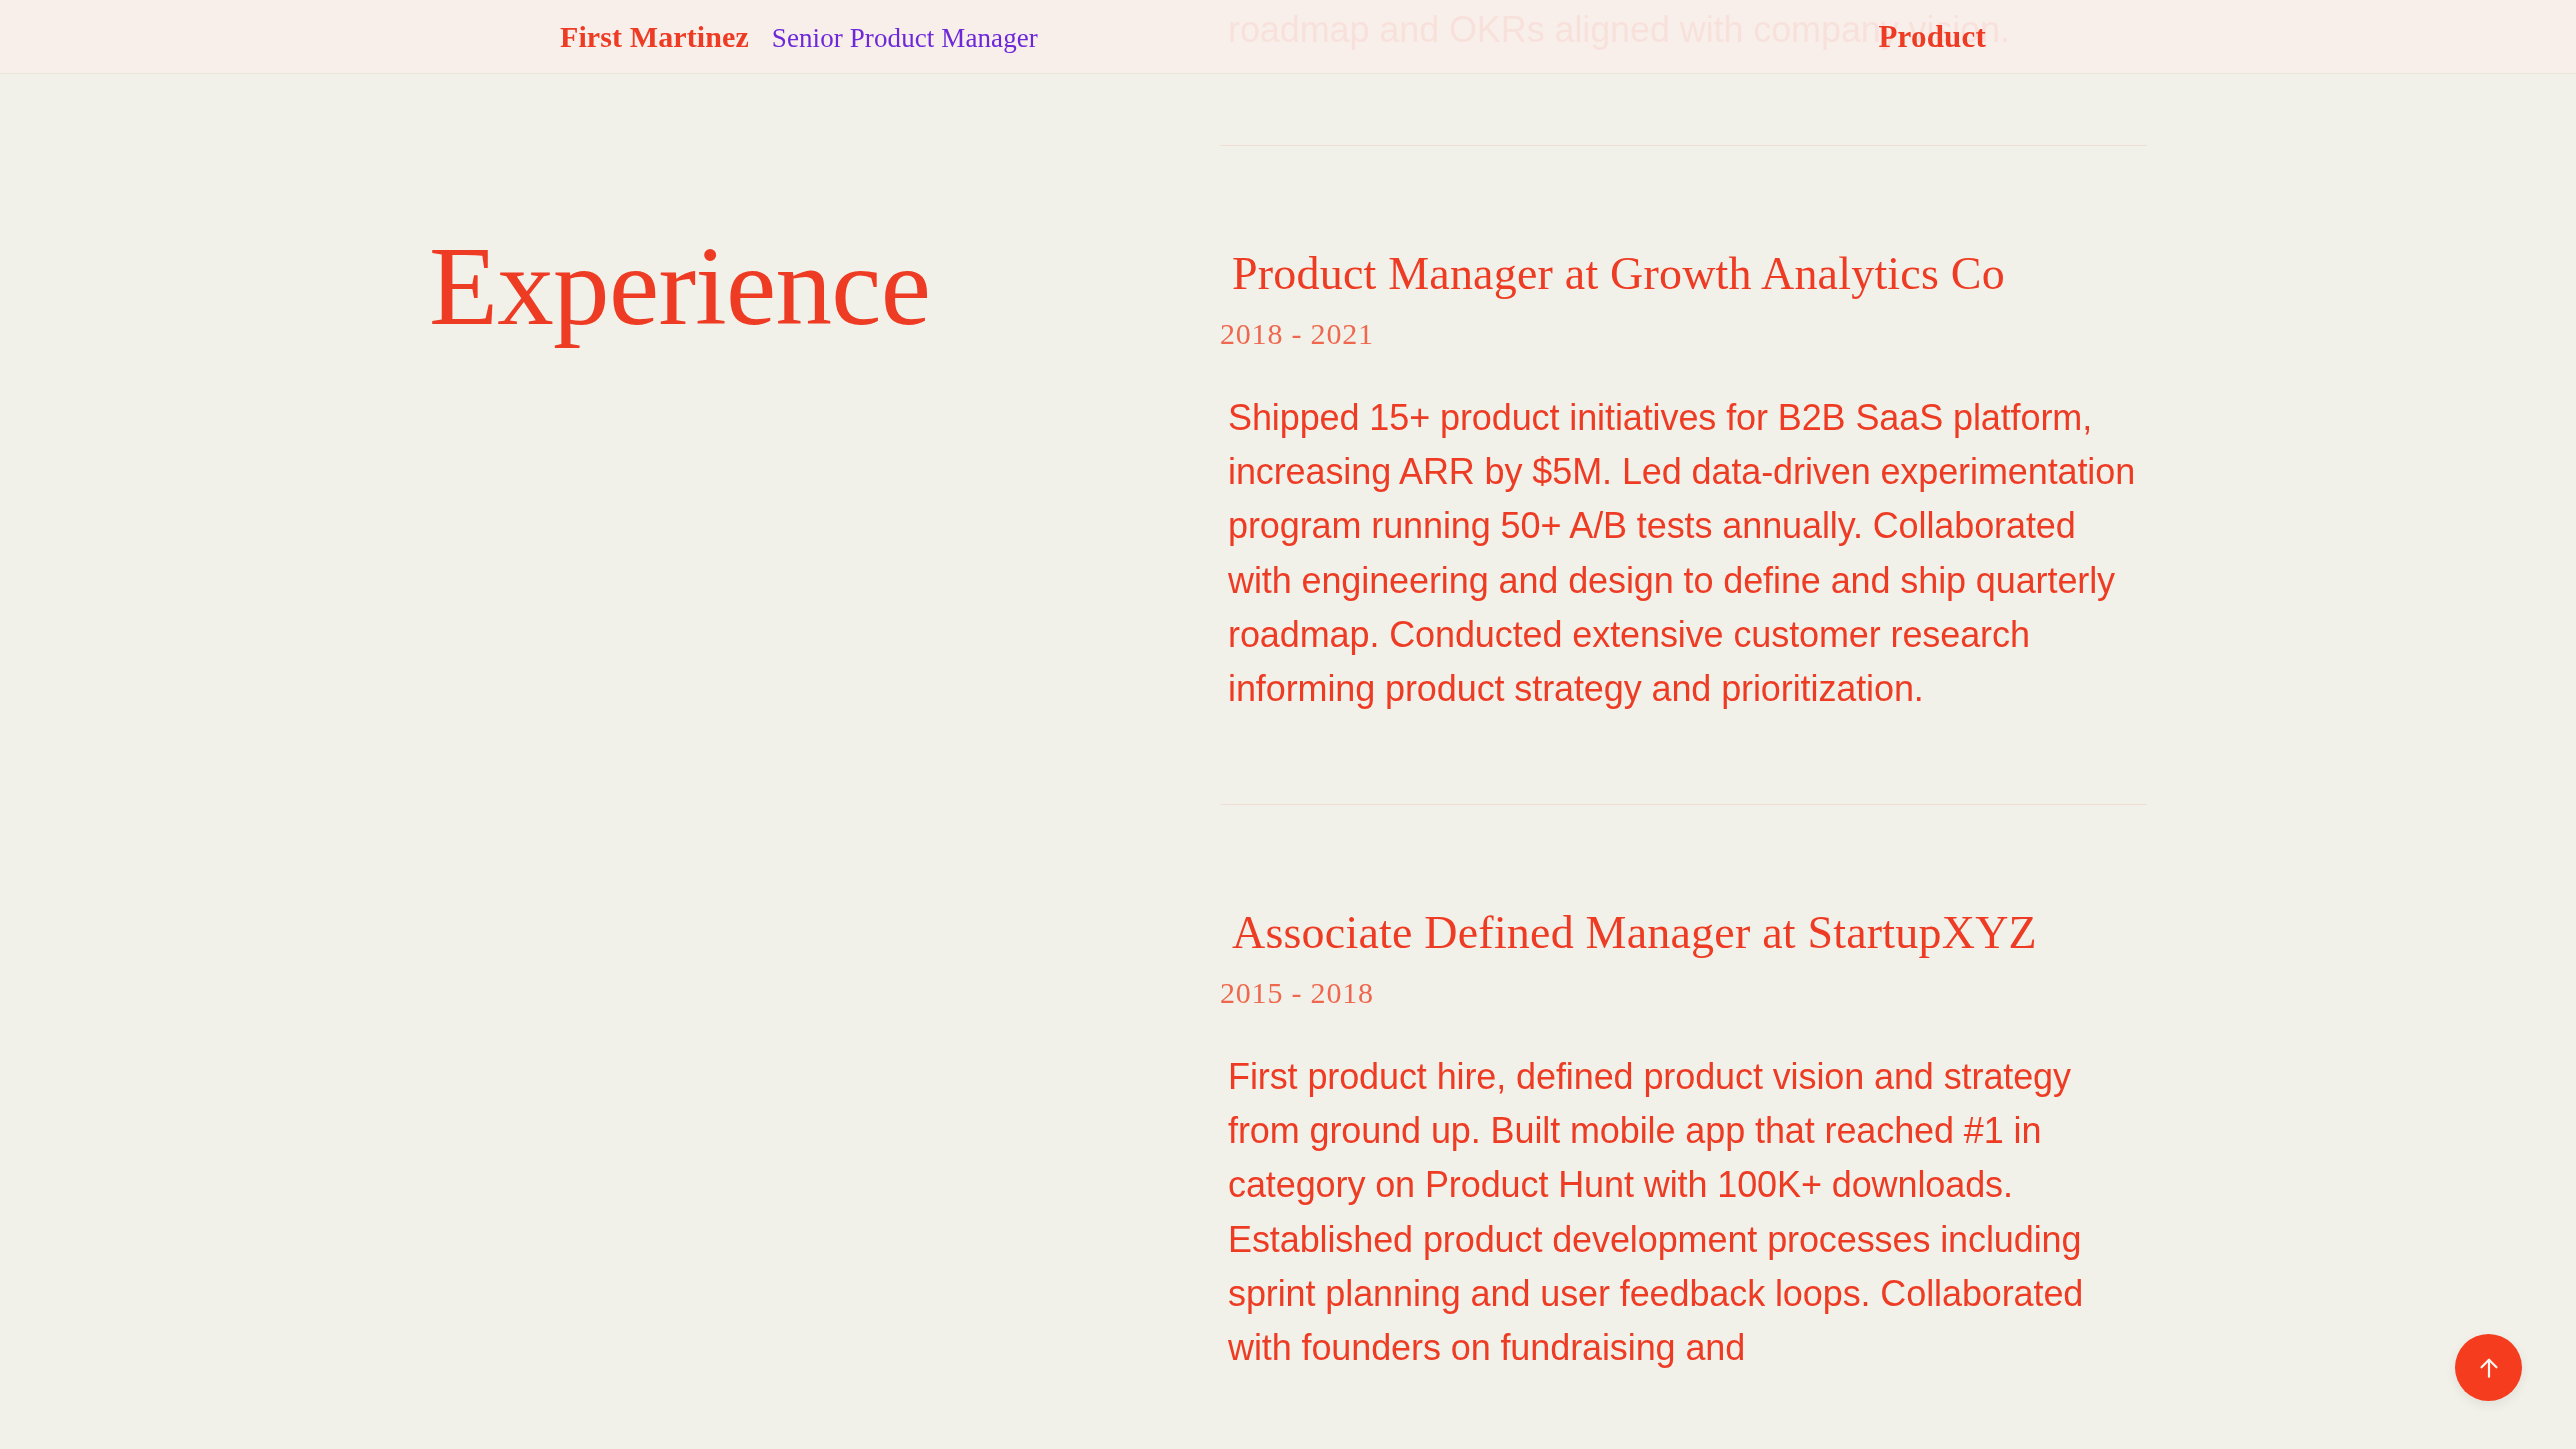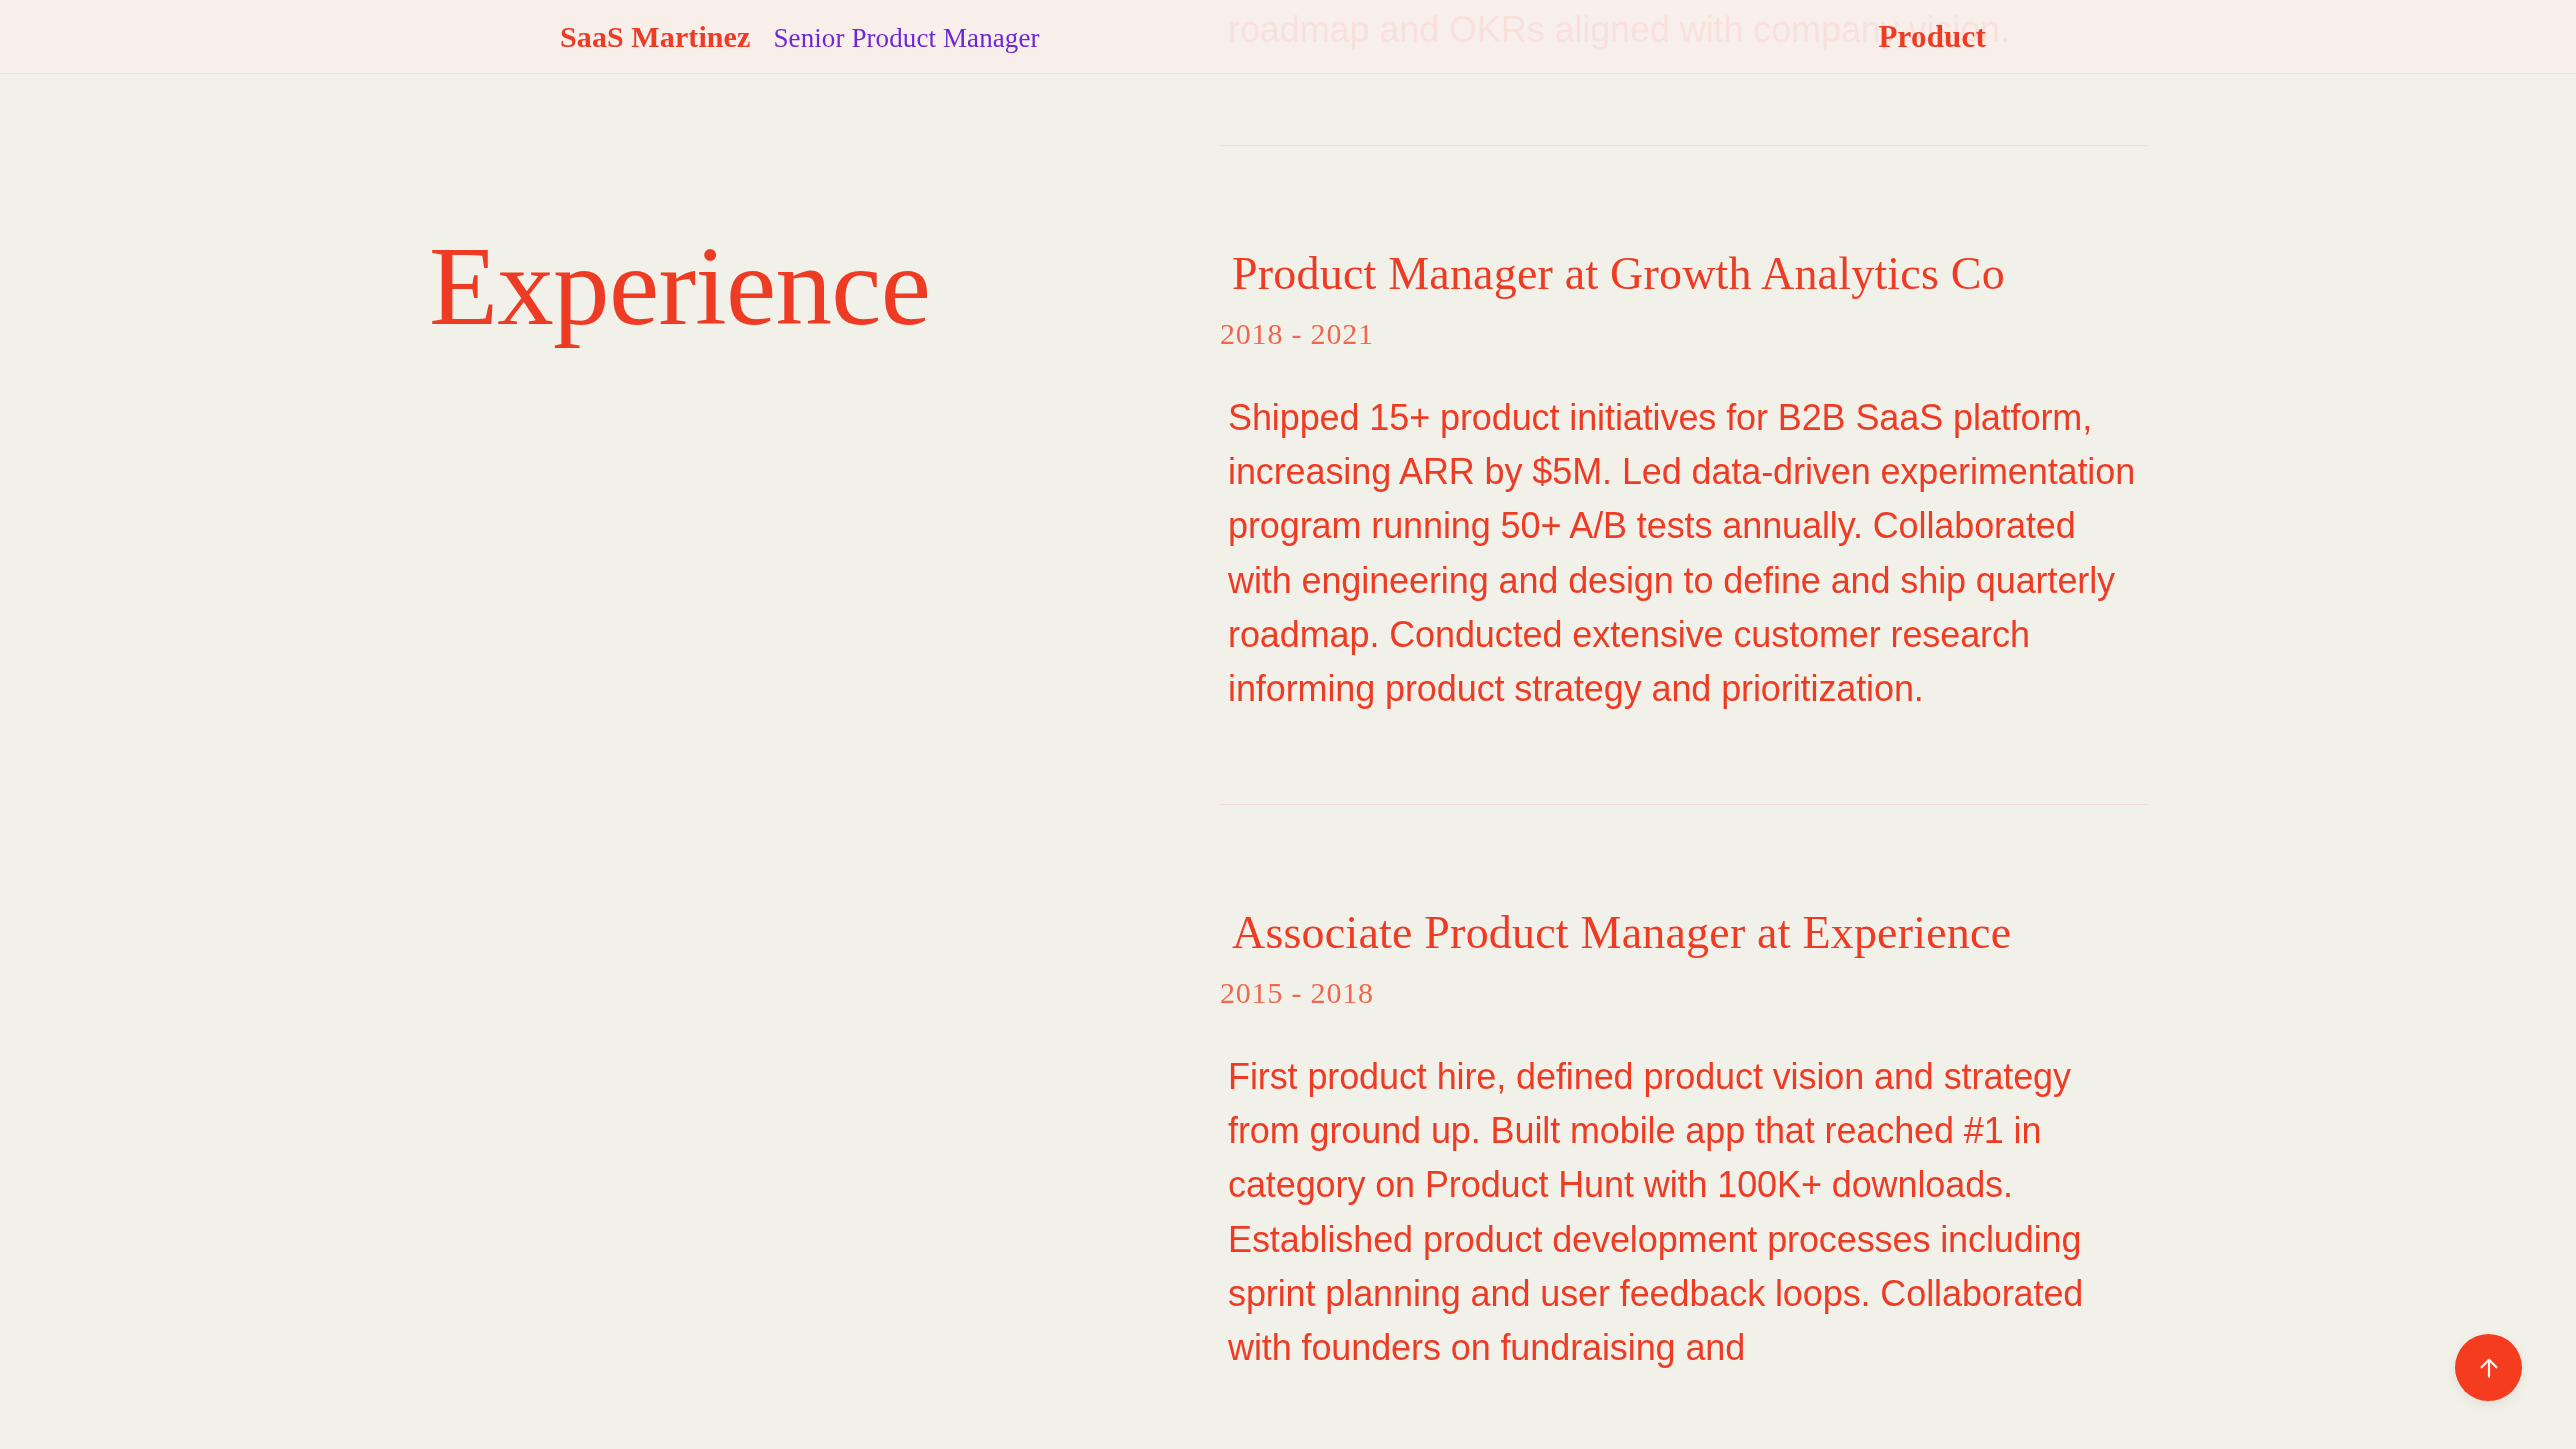--- a/index.html
+++ b/index.html
@@ -205,32 +205,32 @@
           <h2 class="job-title">Product Manager at Growth Analytics Co</h2>
           <div class="job-dates">2018 - 2021</div>
           <p class="job-desc">Shipped 15+ product initiatives for B2B SaaS platform, increasing ARR by $5M. Led data-driven experimentation program running 50+ A/B tests annually. Collaborated with engineering and design to define and ship quarterly roadmap. Conducted extensive customer research informing product strategy and prioritization.</p>
         </div>
       </div>
 
       <div class="entry-divider"></div>
 
       <div class="entry">
         <div class="entry-inner">
-          <h2 class="job-title">Associate Product Manager at Experience</h2>
+          <h2 class="job-title">Associate Defined Manager at StartupXYZ</h2>
           <div class="job-dates">2015 - 2018</div>
           <p class="job-desc">First product hire, defined product vision and strategy from ground up. Built mobile app that reached #1 in category on Product Hunt with 100K+ downloads. Established product development processes including sprint planning and user feedback loops. Collaborated with founders on fundraising and</p>
         </div>
       </div>
 
     </div>
   </div>
 
   <header class="site-header">
     <div class="brand">
-      <span class="brand-name">SaaS Martinez</span>
+      <span class="brand-name">First Martinez</span>
       <span class="brand-role">Senior Product Manager</span>
     </div>
     <nav class="nav-right">
       <a class="nav-link">Product</a>
     </nav>
   </header>
 
   <button class="scroll-top">
     <span>
       <svg viewBox="0 0 24 24" fill="none" stroke="#FDF6F2" stroke-width="1.9" stroke-linecap="round" stroke-linejoin="round" aria-hidden="true">

